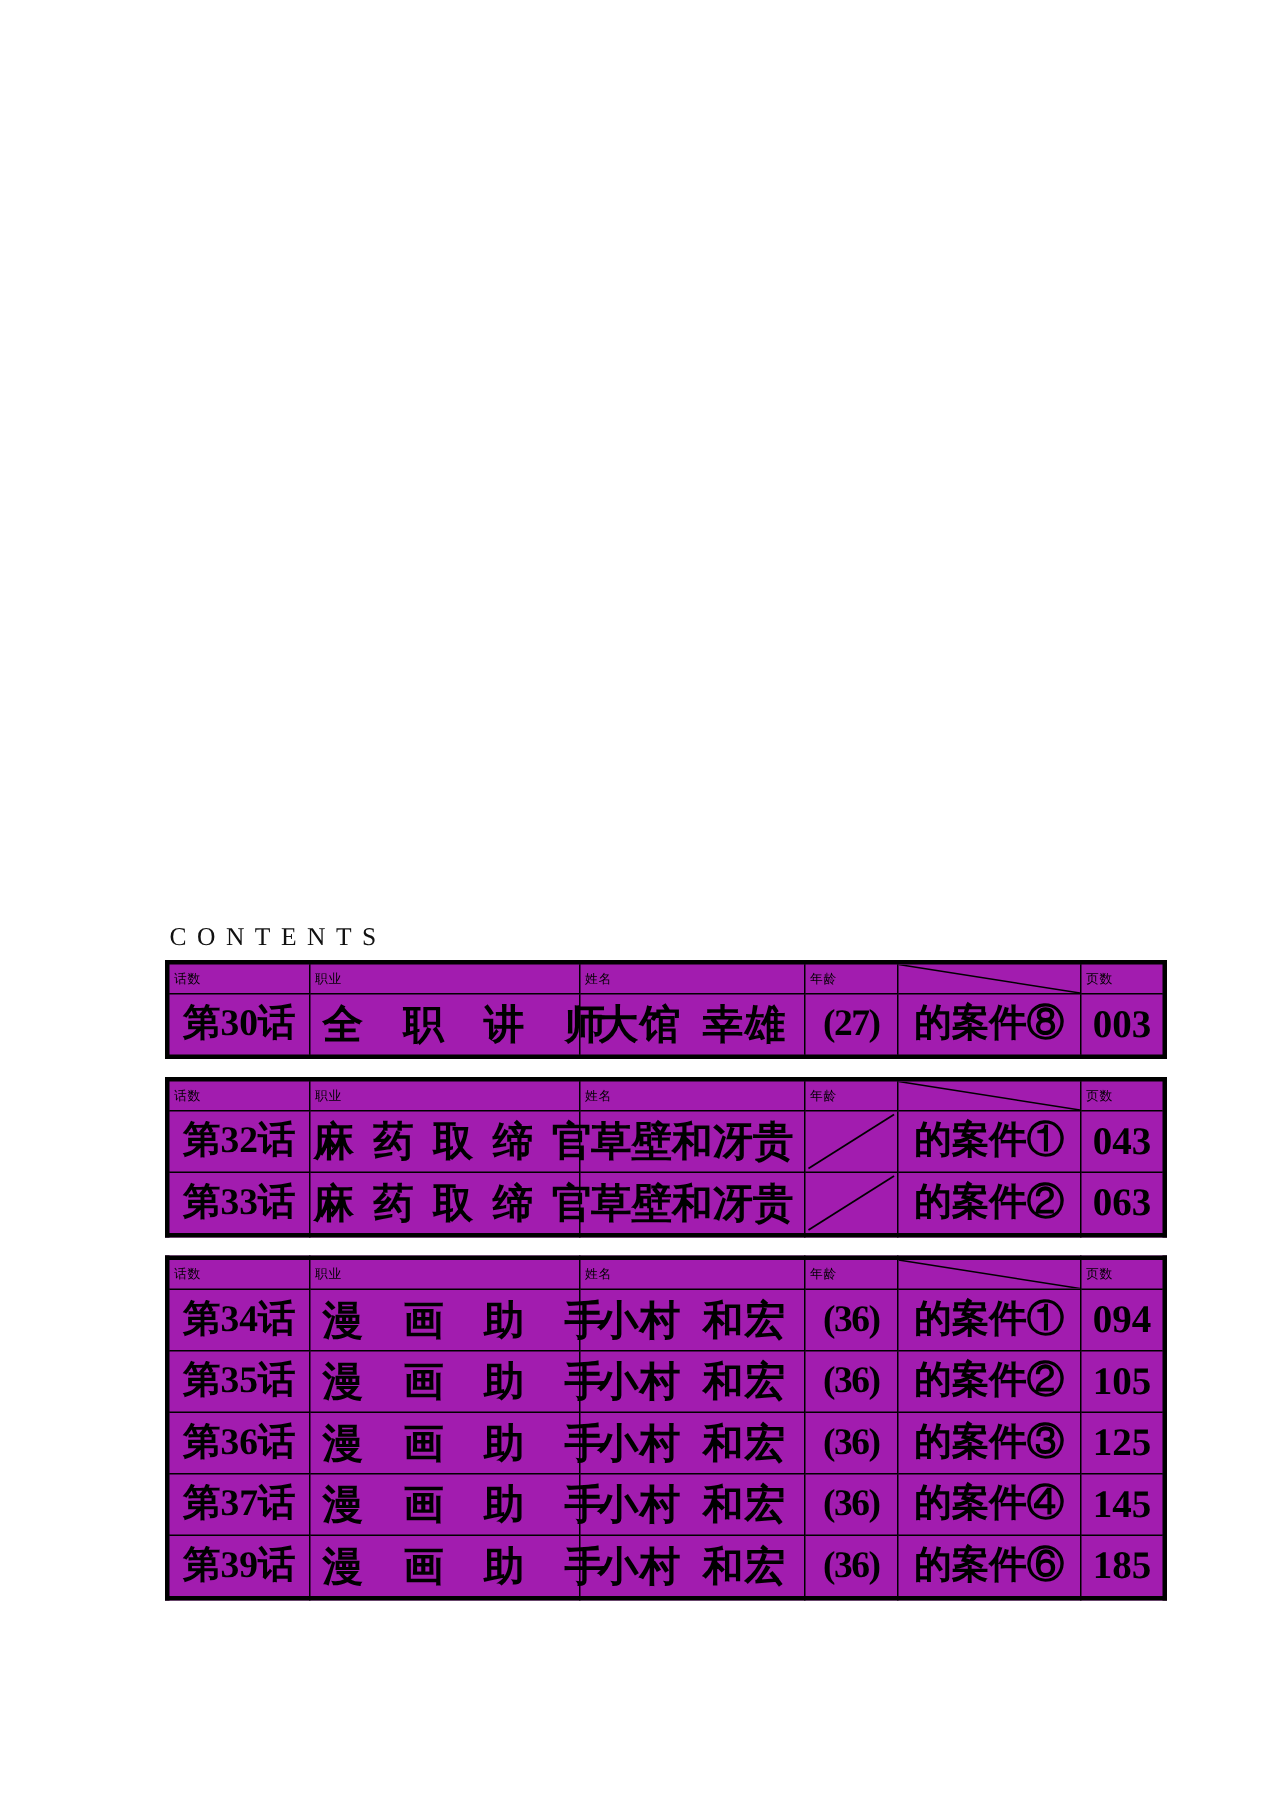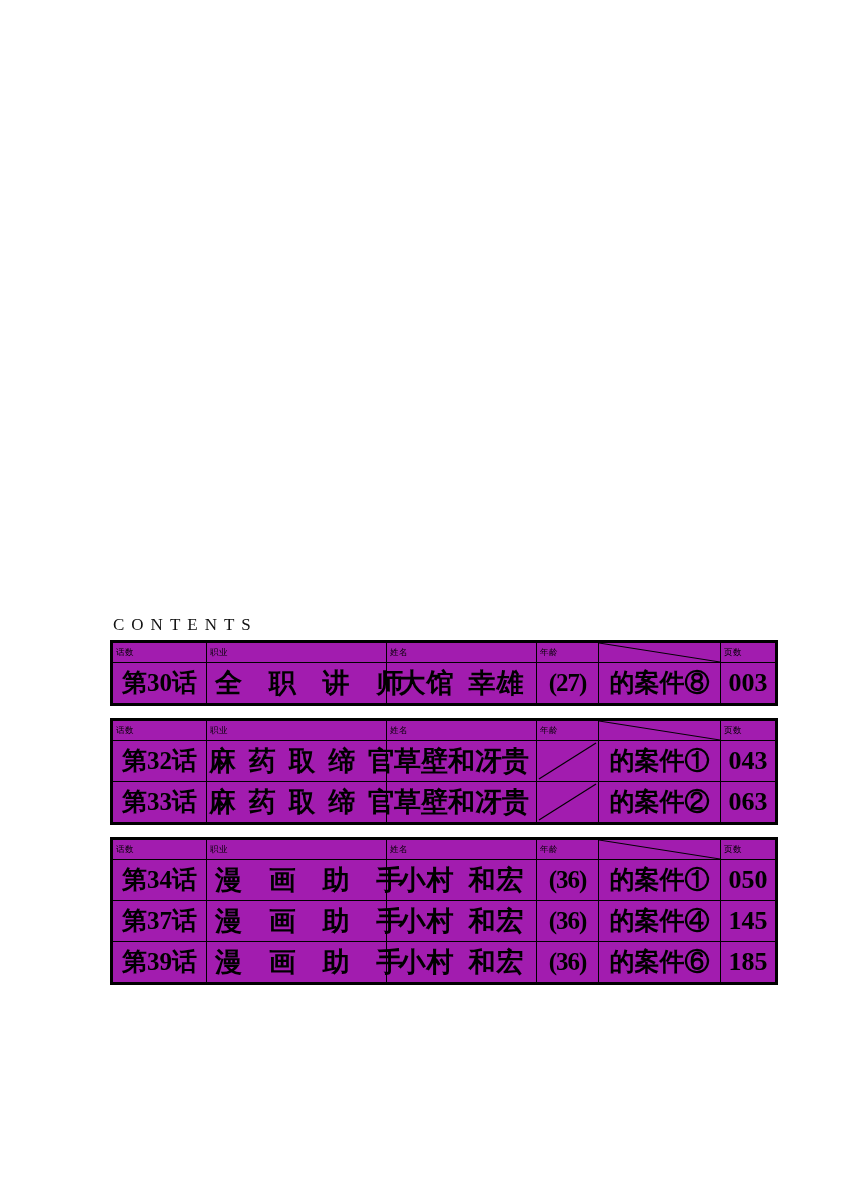--- a/index.html
+++ b/index.html
@@ -262,21 +262,37 @@
           </svg>
         </td>
         <td>页数</td>
       </tr>
       <tr class="row">
         <td class="ep">第34话</td>
         <td class="job"><span class="spread">漫 画 助 手</span></td>
         <td class="name"><span>小村</span><span class="gap"></span><span>和宏</span></td>
         <td class="age">(36)</td>
         <td class="cs">的案件①</td>
-        <td class="pg">050</td>
+        <td class="pg">094</td>
+      </tr>
+      <tr class="row">
+        <td class="ep">第35话</td>
+        <td class="job"><span class="spread">漫 画 助 手</span></td>
+        <td class="name"><span>小村</span><span class="gap"></span><span>和宏</span></td>
+        <td class="age">(36)</td>
+        <td class="cs">的案件②</td>
+        <td class="pg">105</td>
+      </tr>
+      <tr class="row">
+        <td class="ep">第36话</td>
+        <td class="job"><span class="spread">漫 画 助 手</span></td>
+        <td class="name"><span>小村</span><span class="gap"></span><span>和宏</span></td>
+        <td class="age">(36)</td>
+        <td class="cs">的案件③</td>
+        <td class="pg">125</td>
       </tr>
       <tr class="row">
         <td class="ep">第37话</td>
         <td class="job"><span class="spread">漫 画 助 手</span></td>
         <td class="name"><span>小村</span><span class="gap"></span><span>和宏</span></td>
         <td class="age">(36)</td>
         <td class="cs">的案件④</td>
         <td class="pg">145</td>
       </tr>
       <tr class="row">

